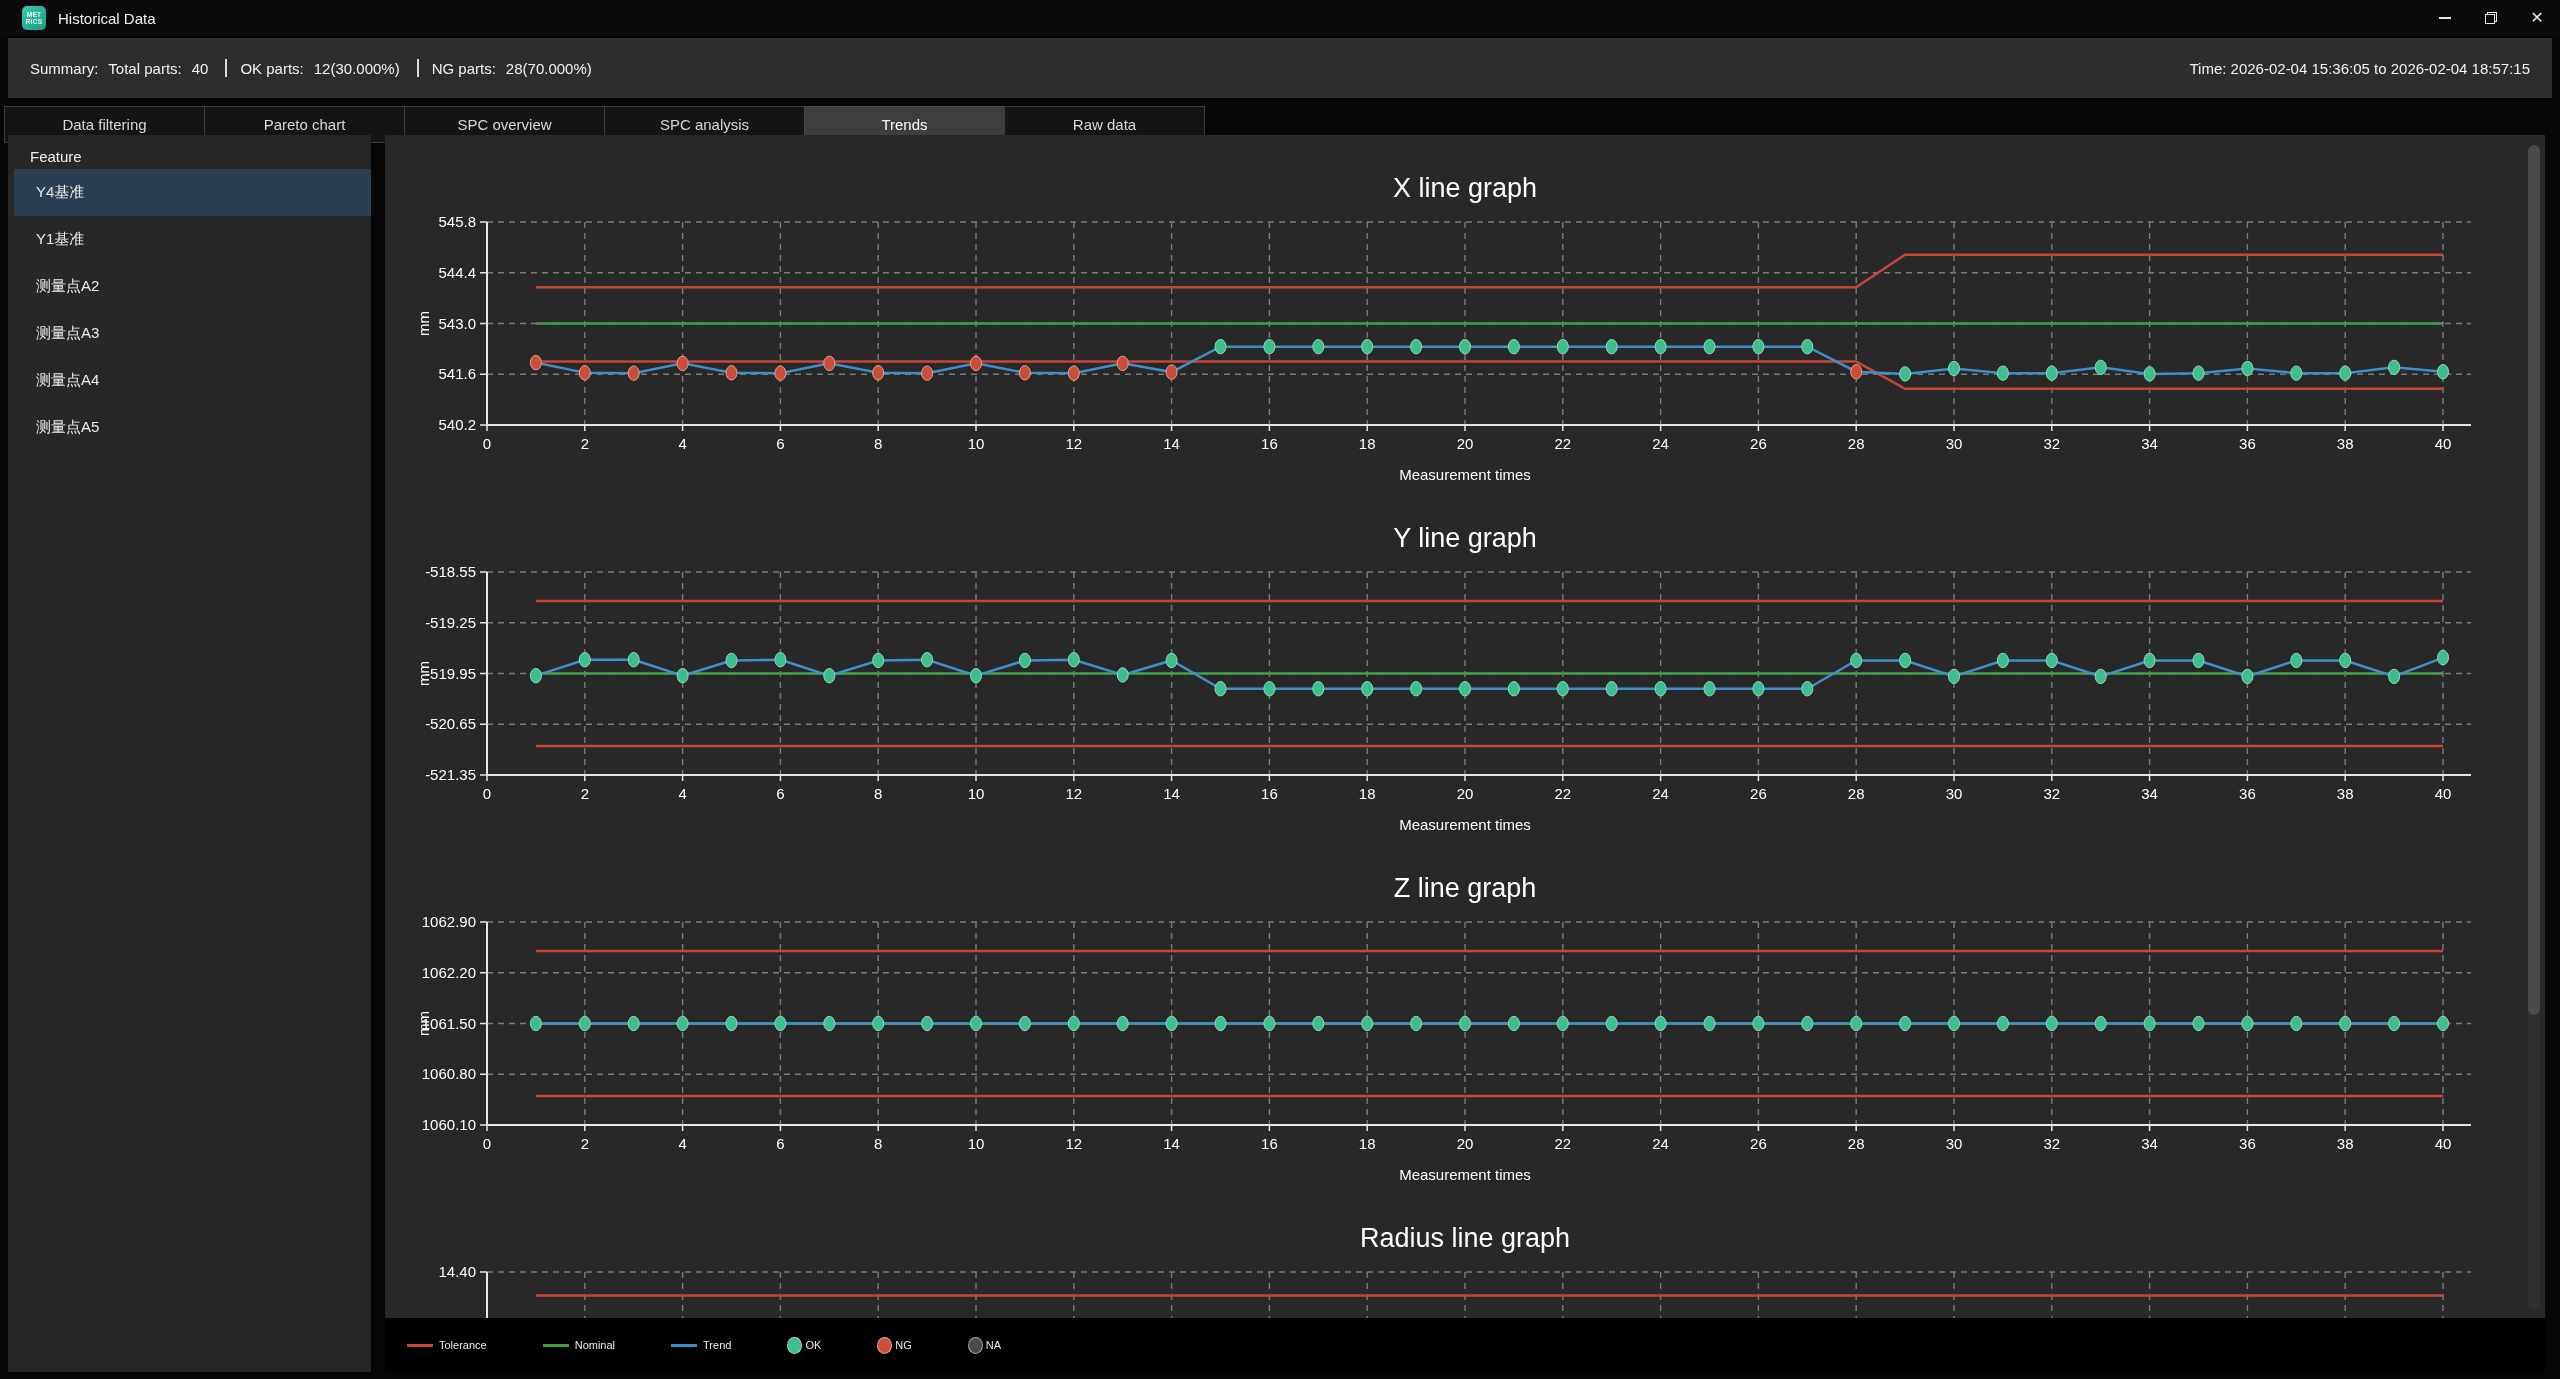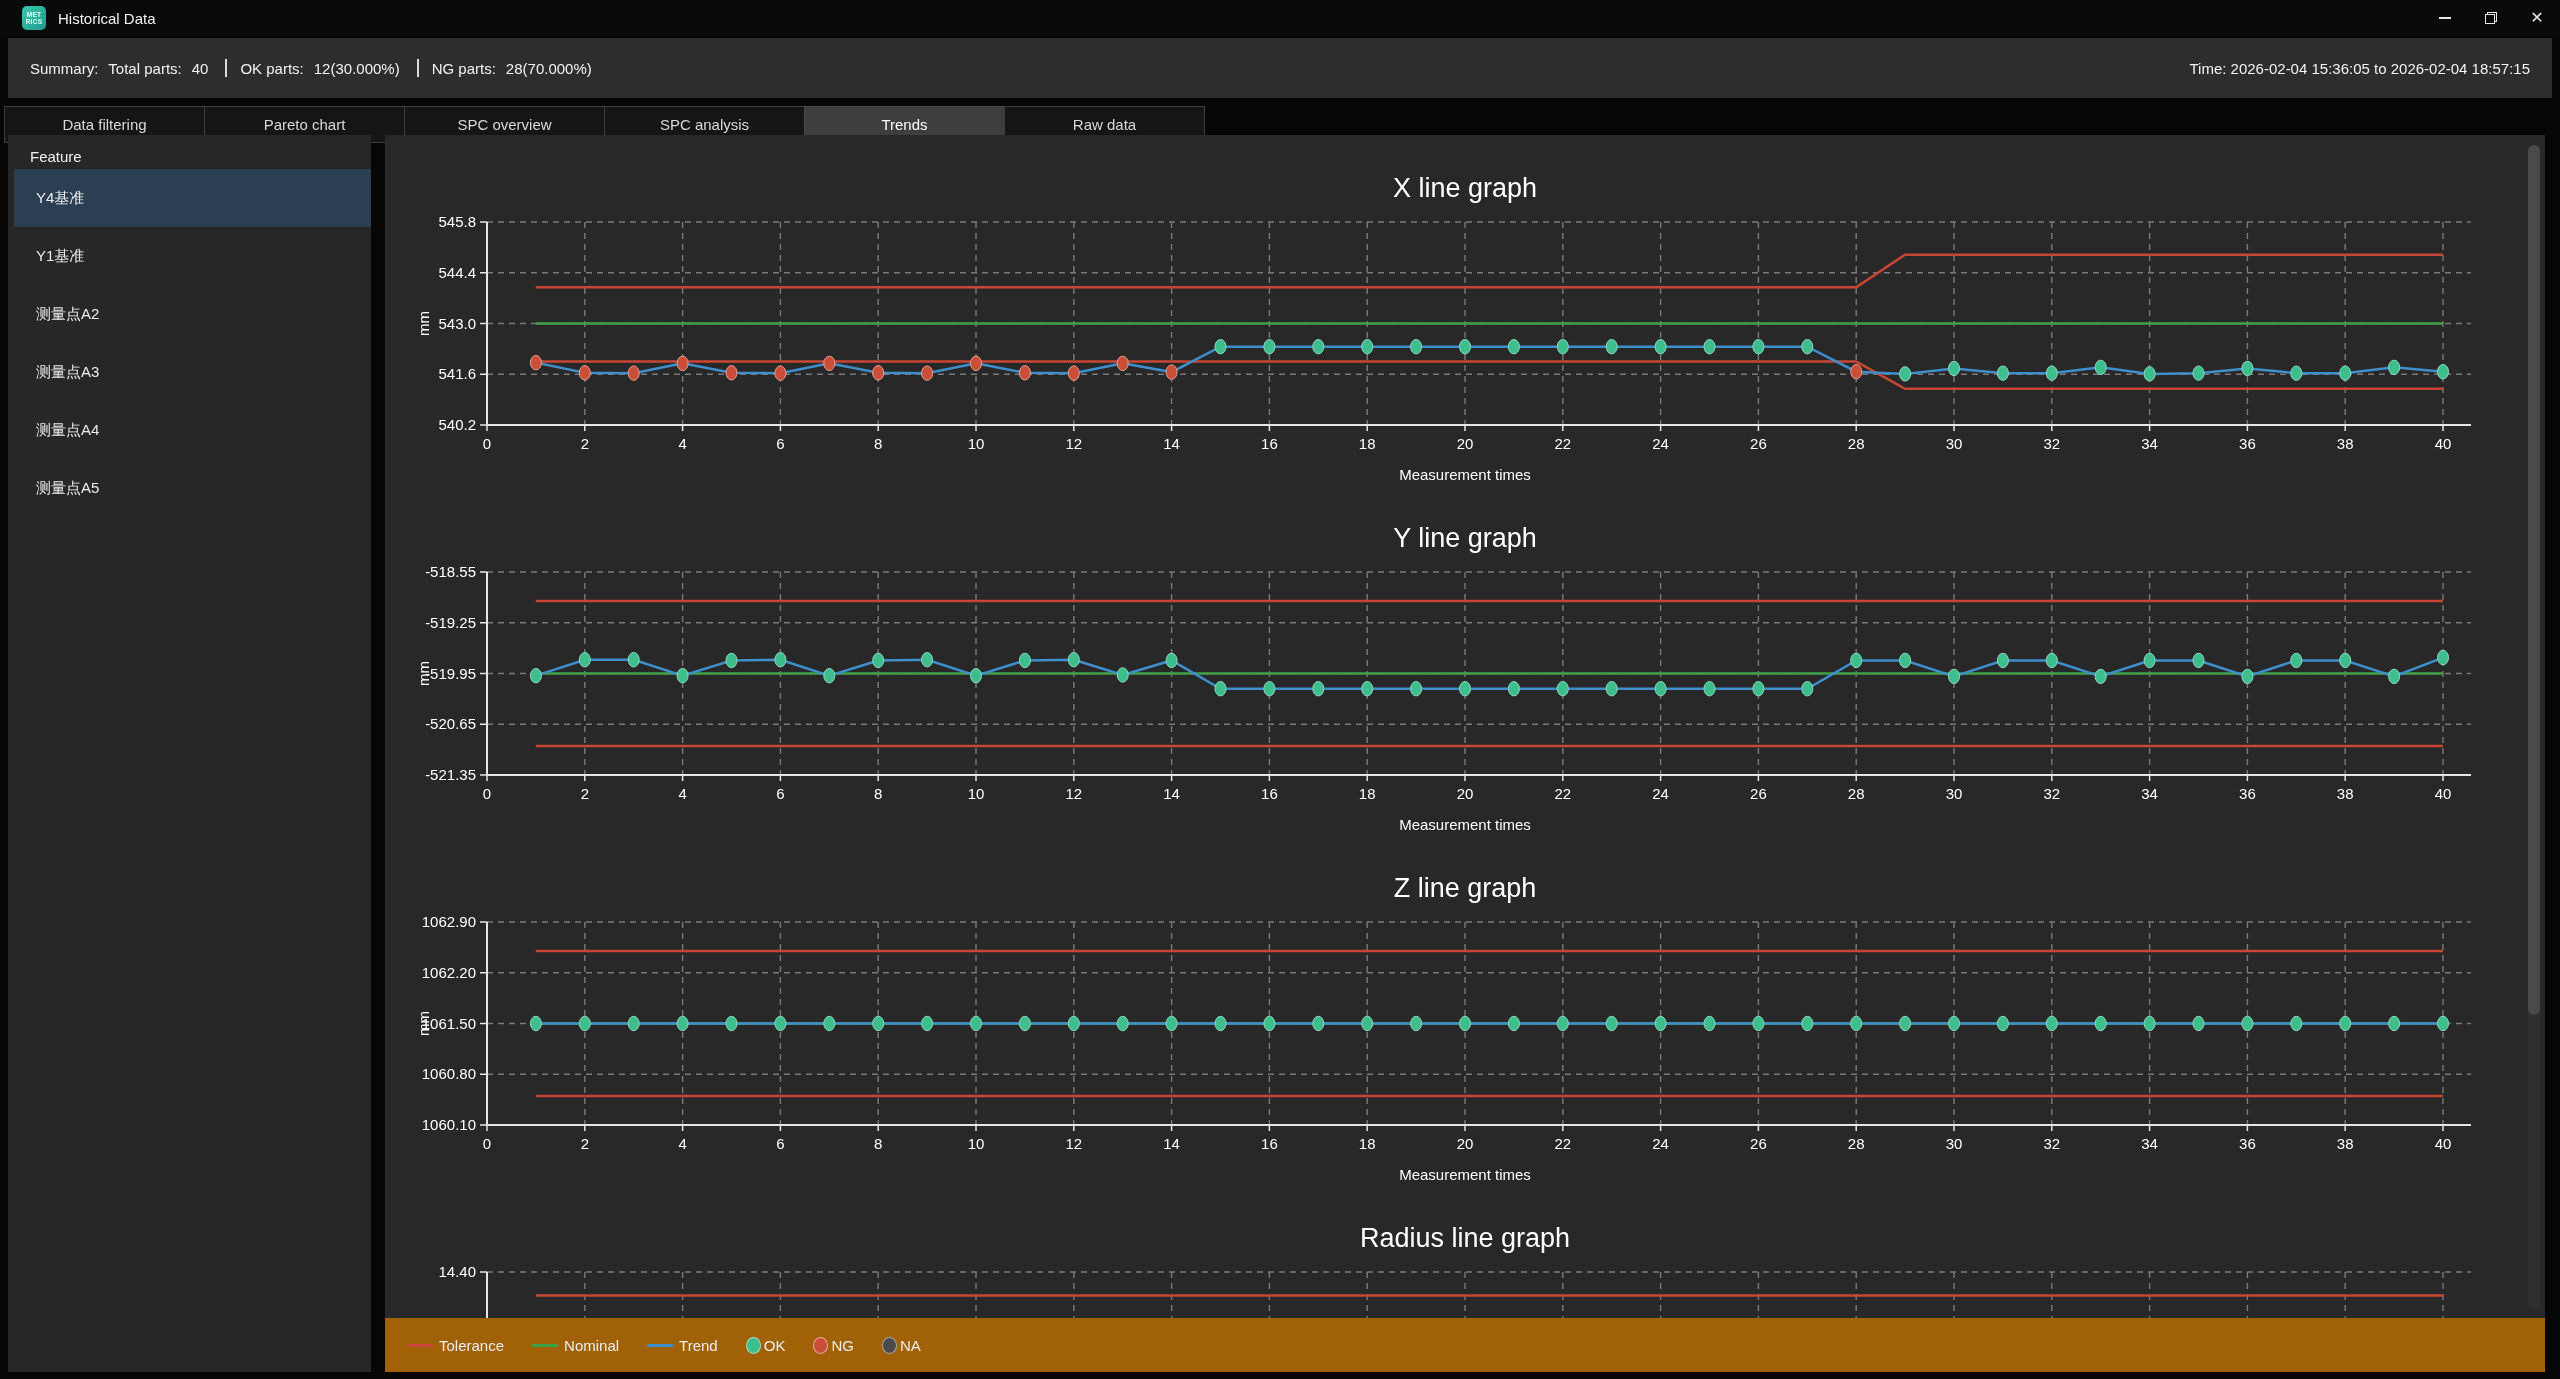--- a/index.html
+++ b/index.html
@@ -40,37 +40,37 @@
     width:199px; height:35px; margin-right:-1px;
     border:1px solid #3e3e3e; background:#151515; color:#d9d9d9;
     display:flex; align-items:center; justify-content:center; font-size:15px;
   }
   .tab.active { background:#3e3e3e; color:#ffffff; border-color:#4a4a4a; }
   
   .content { position:absolute; top:135px; left:0; right:0; bottom:0; }
   .sidebar { position:absolute; left:8px; top:0; width:363px; bottom:7px; background:#272727; }
   .sidebar-header { padding:13px 0 6px 22px; font-size:15px; color:#f0f0f0; height:15px; }
   .side-item {
-    height:58px; display:flex; align-items:center; padding-left:22px; margin-left:6px;
+    height:47px; display:flex; align-items:center; padding-left:22px; margin-left:6px;
     font-size:15px; color:#ececec;
   }
   .side-item.selected { background:#2b3f52; }
   .main-panel { position:absolute; left:385px; top:0; width:2160px; bottom:7px; background:#282828; }
   .charts { position:absolute; top:0; left:0; width:2140px; height:1183px; overflow:hidden; }
   .chart-block { width:2140px; height:350px; position:relative; }
   .chart-block svg { position:absolute; top:0; left:0; }
   .scrollbar {
     position:absolute; top:10px; right:5px; width:12px; height:1165px;
     background:#2f2f2f; border-radius:6px;
   }
   .scroll-thumb { position:absolute; top:0; left:0; width:12px; height:870px; background:#4a4a4a; border-radius:6px; }
   
   .legend {
-    position:absolute; left:0; right:0; bottom:0; height:54px; background:#a16207;
-    display:flex; align-items:center; padding-left:22px; gap:28px; font-size:15px; color:#ececec;
+    position:absolute; left:0; right:0; bottom:0; height:54px; background:#000000;
+    display:flex; align-items:center; padding-left:22px; gap:56px; font-size:11px; color:#ececec;
   }
   .legend-item { display:flex; align-items:center; gap:3px; }
   .sw-line { width:26px; height:3px; margin-right:3px; }
   .sw-dot { width:15px; height:17px; border-radius:50%; box-sizing:border-box; border:1px solid rgba(255,255,255,.5); }
 </style>
 </head>
 <body>
 
 <div>
 

